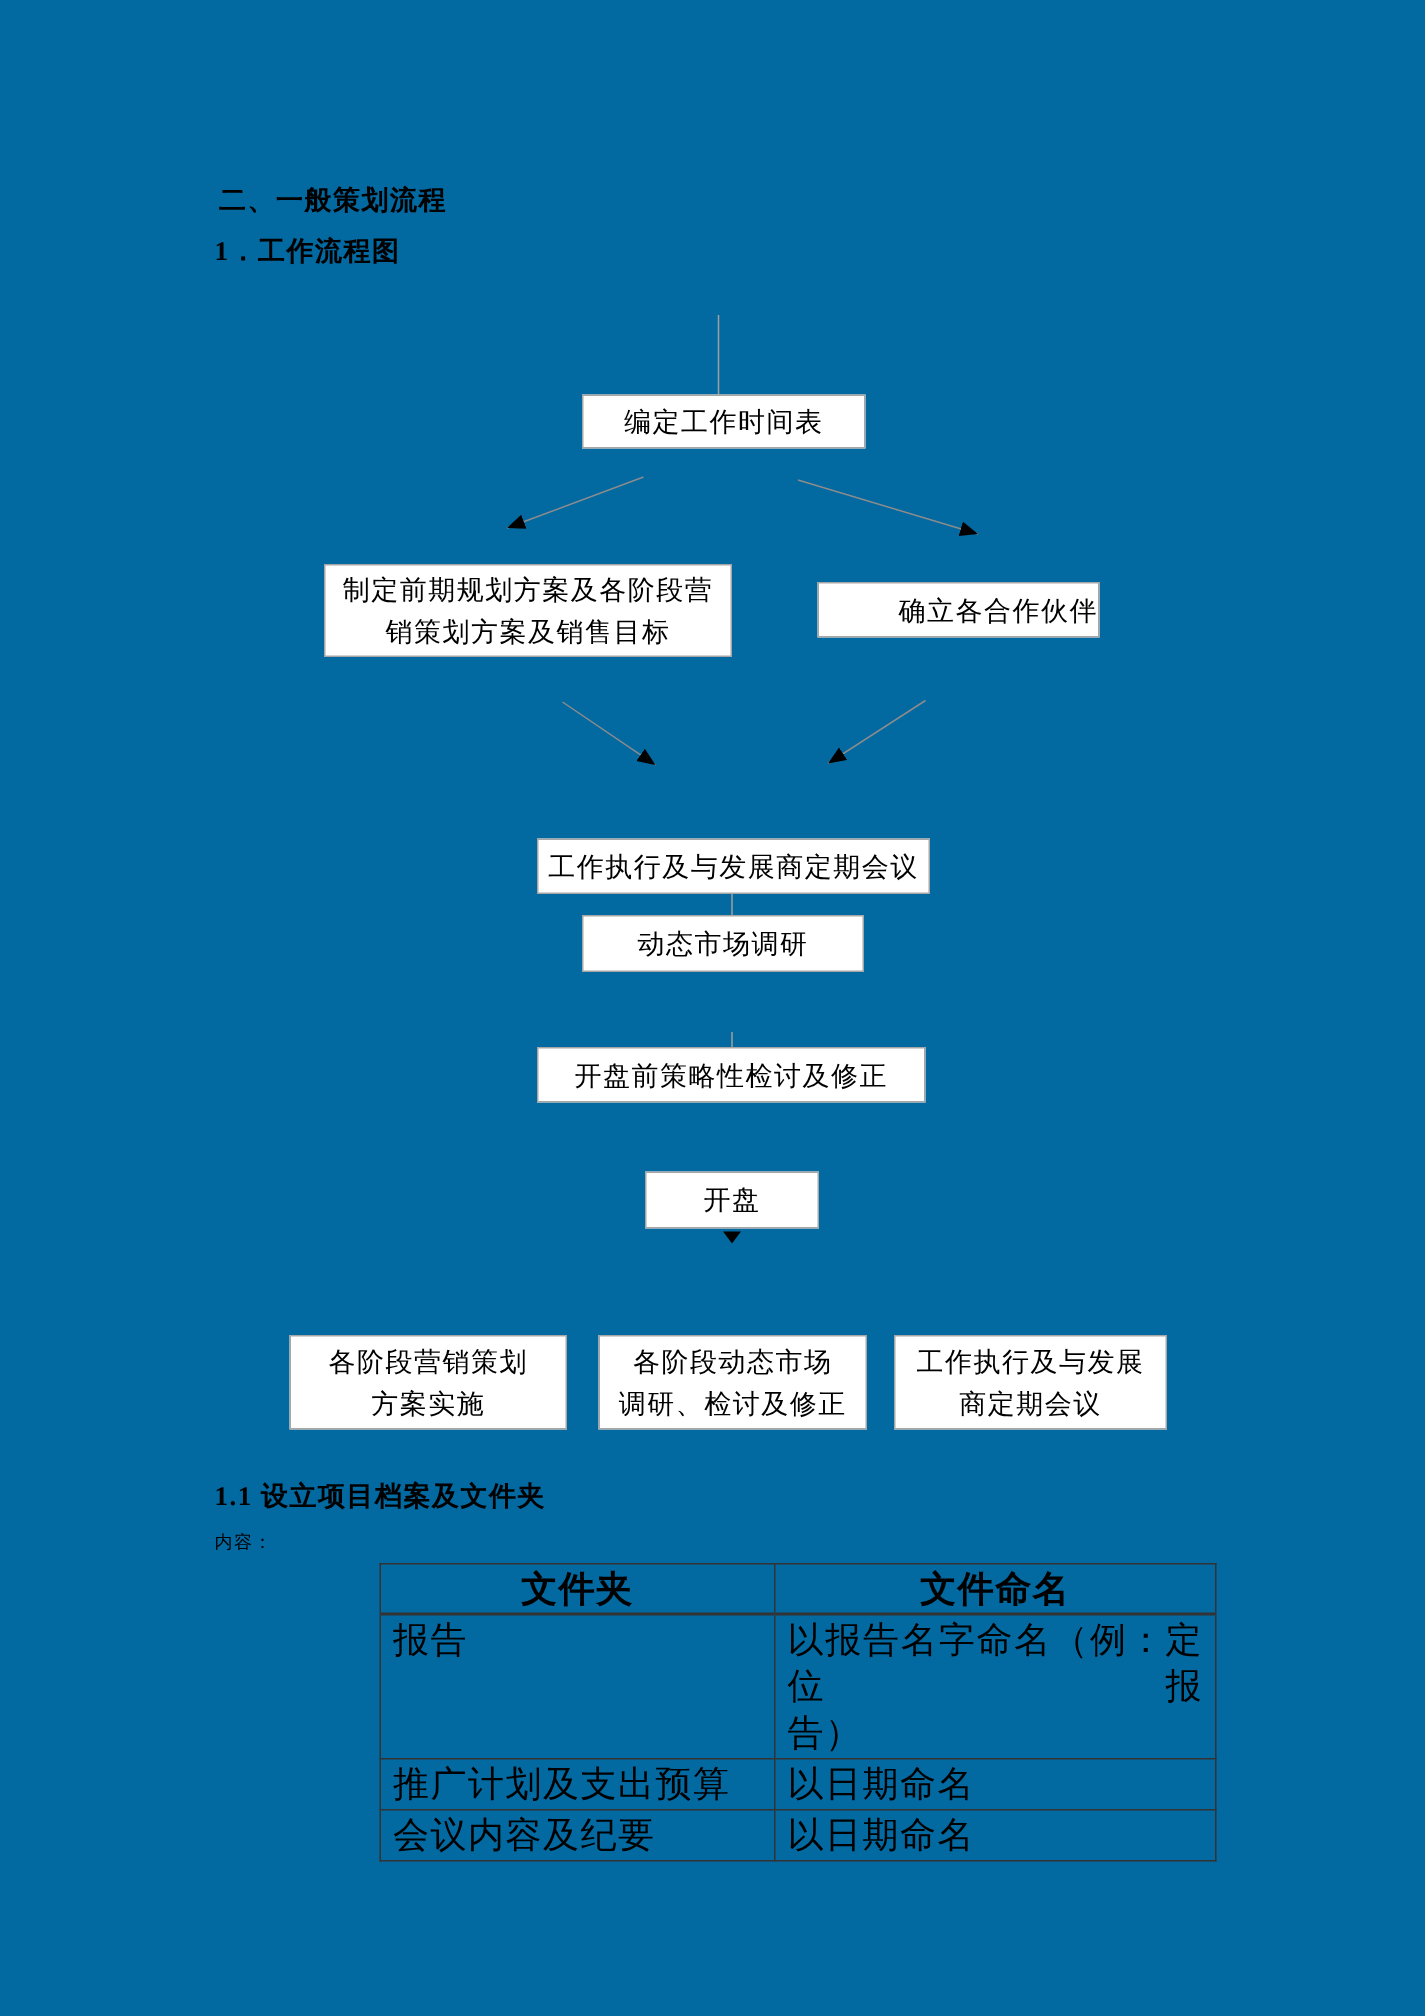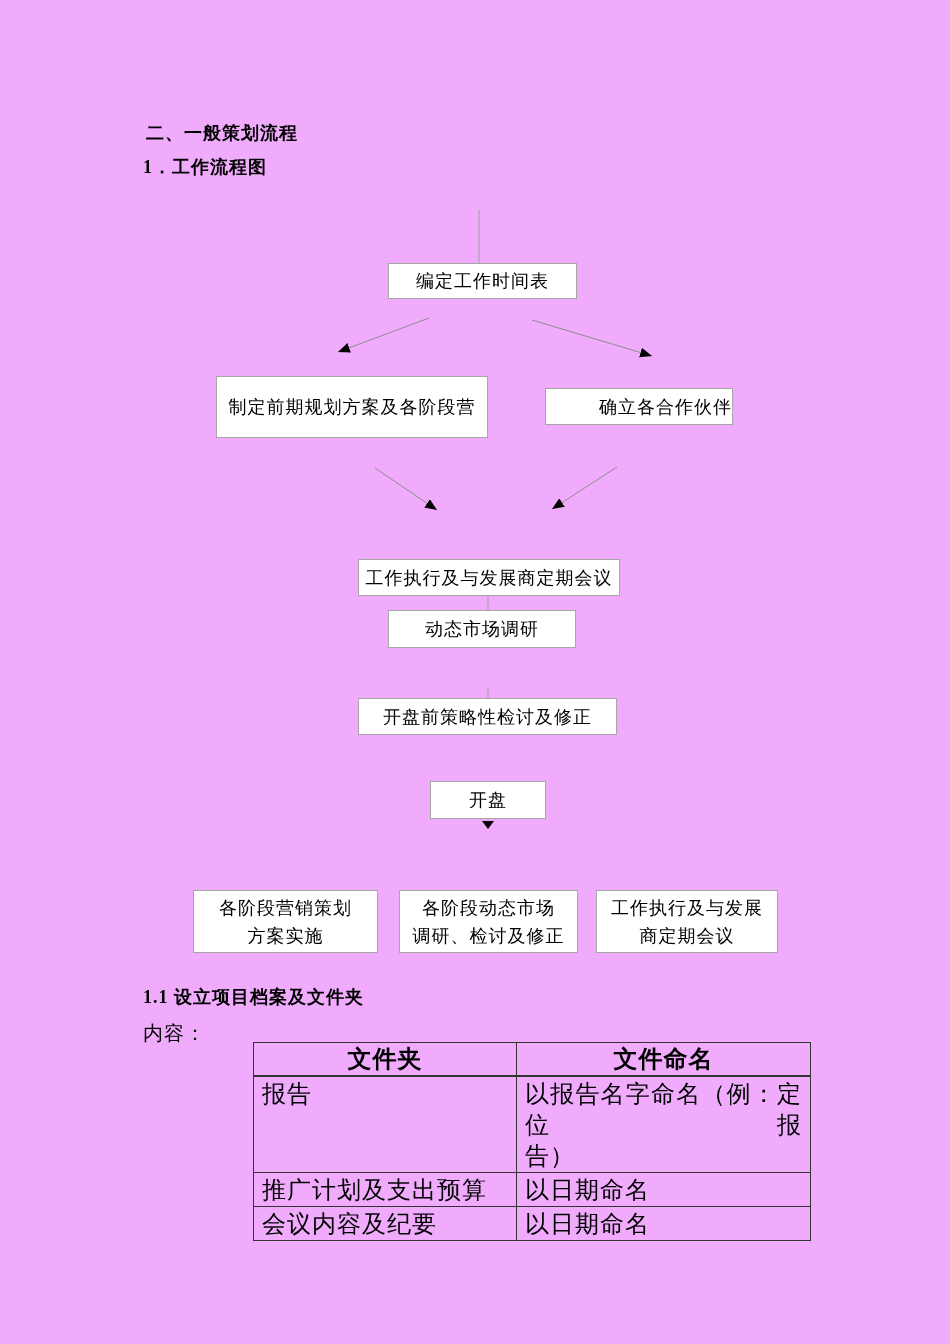--- a/index.html
+++ b/index.html
@@ -1,35 +1,35 @@
 <!DOCTYPE html>
 <html><head>
 <meta charset="utf-8">
 <style>
   * { margin: 0; padding: 0; box-sizing: border-box; }
   html, body { background: #ffffff; }
   .page {
     position: relative;
     width: 950px;
     height: 1344px;
-    background: #f0abfc;
+    background: #0369a1;
     font-family: "Liberation Serif", "DejaVu Serif", serif;
     color: #000000;
     overflow: hidden;
   }
   .heading {
     position: absolute;
     font-weight: bold;
     font-size: 18px;
     letter-spacing: 1px;
     white-space: nowrap;
   }
   .plain-label {
     position: absolute;
-    font-size: 20px;
+    font-size: 12px;
     letter-spacing: 1px;
     white-space: nowrap;
   }
   svg.connectors { position: absolute; left: 0; top: 0; }
   .flow-box {
     position: absolute;
     border: 1px solid #a6a6a6;
     background: #ffffff;
     display: flex;
     flex-direction: column;
@@ -94,20 +94,21 @@
     <line x1="488" y1="688" x2="488" y2="698" stroke="#a0a0a0" stroke-width="1"></line>
     <polygon points="482,821 494,821 488,829" fill="#000000"></polygon>
   </svg>
 
   <div class="flow-box" style="left:388px; top:263px; width:189px; height:36px;">
     <span>编定工作时间表</span>
   </div>
 
   <div class="flow-box" style="left:202px; top:376px; width:272px; height:62px;margin-left:14px;">
     <span>制定前期规划方案及各阶段营</span>
+    <span>销策划方案及销售目标</span>
   </div>
 
   <div class="flow-box" style="left:545px; top:388px; width:188px; height:37px;align-items:flex-end;">
     <span>确立各合作伙伴</span>
   </div>
 
   <div class="flow-box" style="left:358px; top:543px; width:262px; height:37px;margin-top:16px;">
     <span>工作执行及与发展商定期会议</span>
   </div>
 

